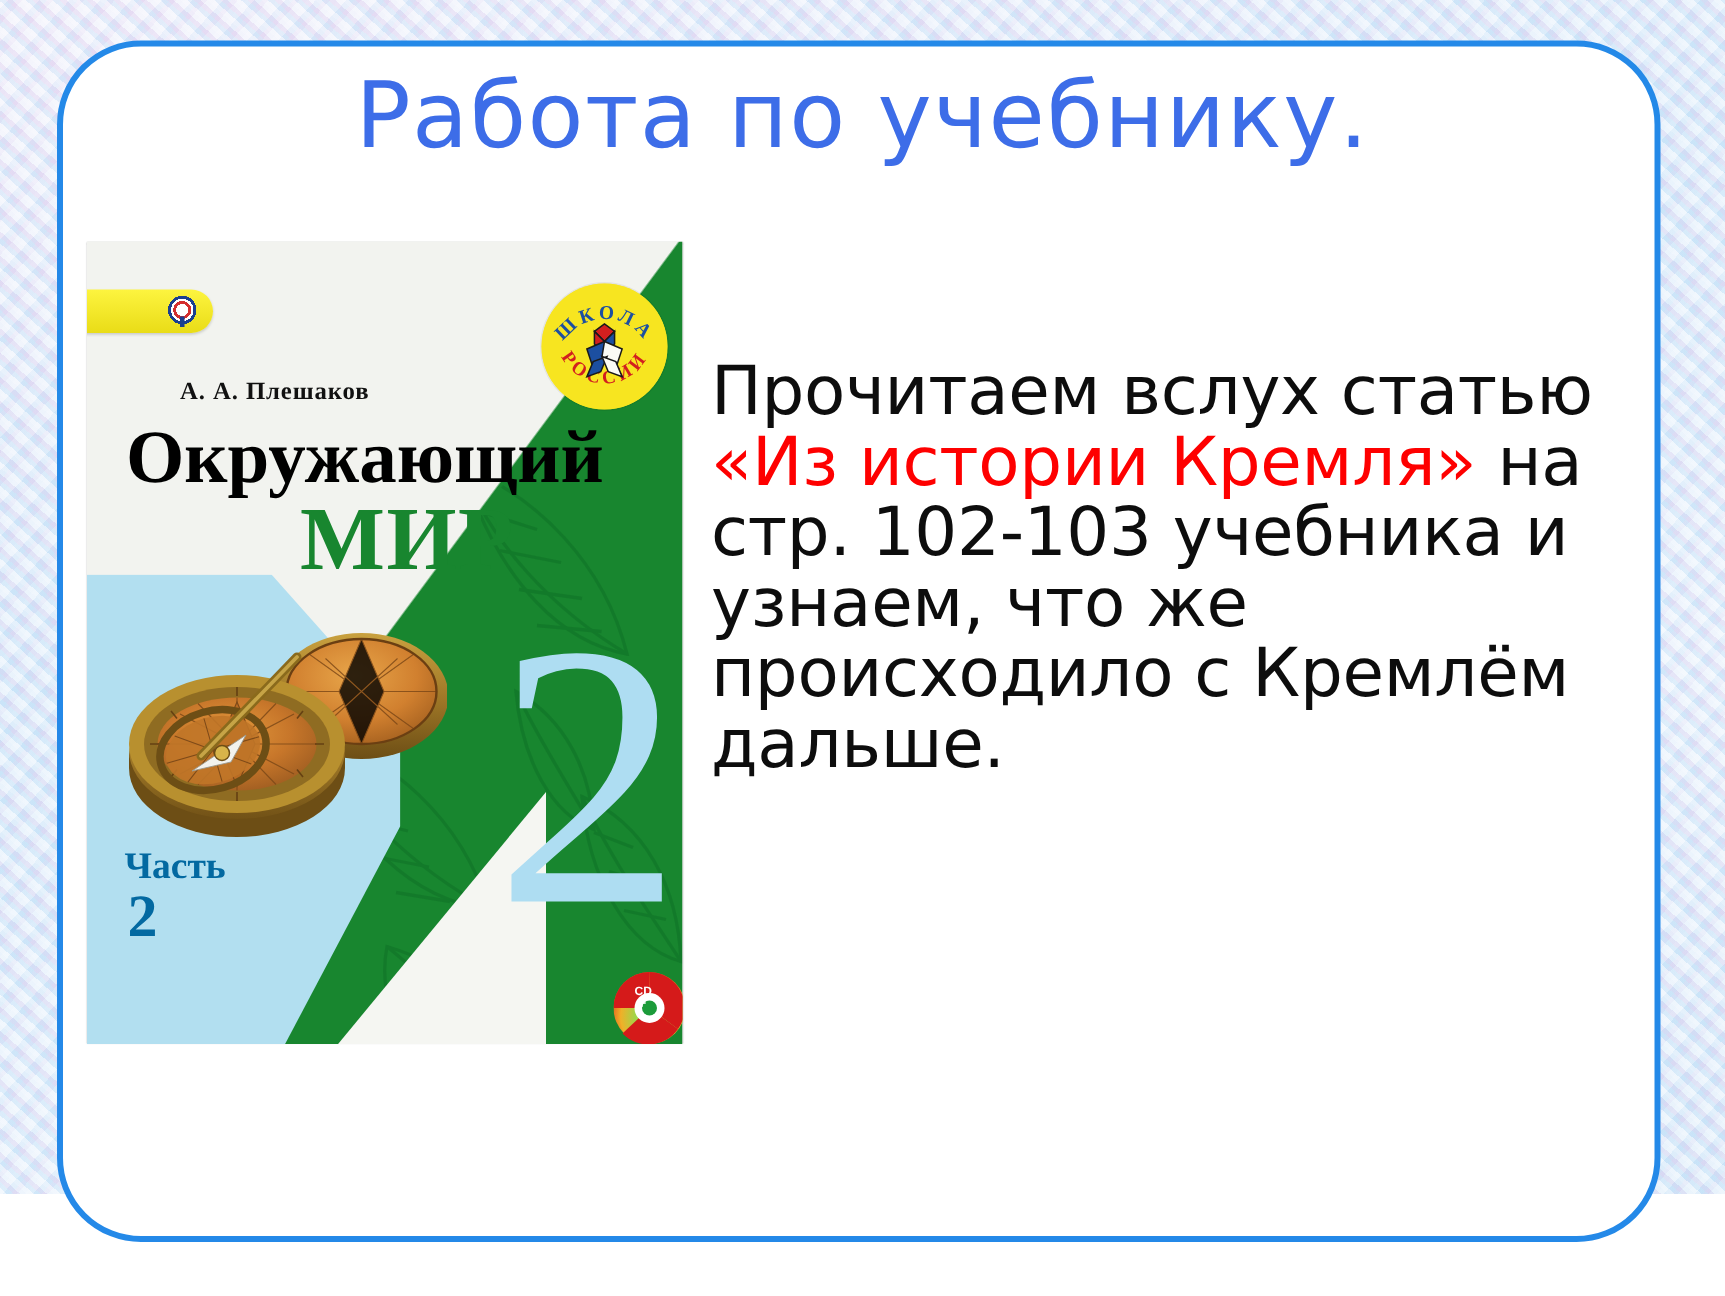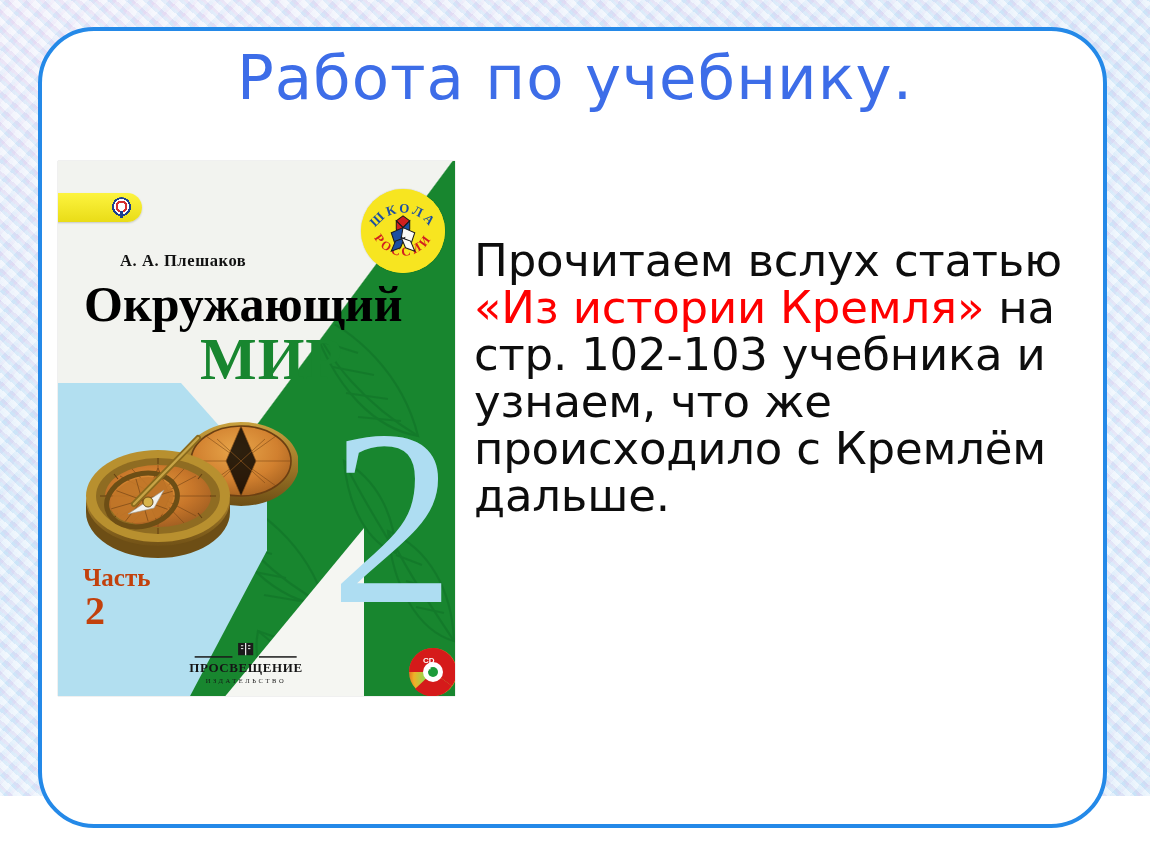--- a/index.html
+++ b/index.html
@@ -207,21 +207,21 @@
     color: #aeddf2;
     letter-spacing: -6px;
   }
 
   .bk-part {
     position: absolute;
     left: 25px; top: 404px;
     font-family: "Liberation Serif", serif;
     font-weight: 700;
     font-size: 25px;
-    color: #c2410c;
+    color: #0369a1;
     line-height: 1.05;
     text-align: left;
   }
   .bk-part .n { display: block; font-size: 40px; line-height: 1; margin-left: 2px; }
 
   
   .bk-pub {
     position: absolute;
     left: 108px; bottom: 12px;
     width: 160px;
@@ -380,33 +380,20 @@
       </svg>
     </div>
 
     <div class="bk-num">2</div>
 
     <div class="bk-part">
       <span>Часть</span>
       <span class="n">2</span>
     </div>
 
-    <div class="bk-pub">
-      <div class="bk-pub-mark">
-        <svg viewBox="0 0 120 18" aria-hidden="true">
-          <rect x="52" y="1" width="16" height="13" fill="#1b1b1b"></rect>
-          <path d="M60 1 L60 14" stroke="#fff" stroke-width="1.2"></path>
-          <path d="M55 4 L57.5 4 M55 7 L57.5 7 M62.5 4 L65 4 M62.5 7 L65 7" stroke="#fff" stroke-width="1"></path>
-          <rect x="6" y="15" width="40" height="1.6" fill="#1b1b1b"></rect>
-          <rect x="74" y="15" width="40" height="1.6" fill="#1b1b1b"></rect>
-        </svg>
-      </div>
-      <div class="bk-pub-name">ПРОСВЕЩЕНИЕ</div>
-      <div class="bk-pub-sub">ИЗДАТЕЛЬСТВО</div>
-    </div>
 
     <div class="bk-cd">
       <svg viewBox="0 0 62 62" aria-hidden="true">
         <defs>
           <radialGradient id="cdFoil" cx="55%" cy="62%" r="60%">
             <stop offset="0%" stop-color="#ffe45e"></stop>
             <stop offset="40%" stop-color="#9ed64a"></stop>
             <stop offset="75%" stop-color="#f0b028"></stop>
             <stop offset="100%" stop-color="#e05a1e"></stop>
           </radialGradient>

